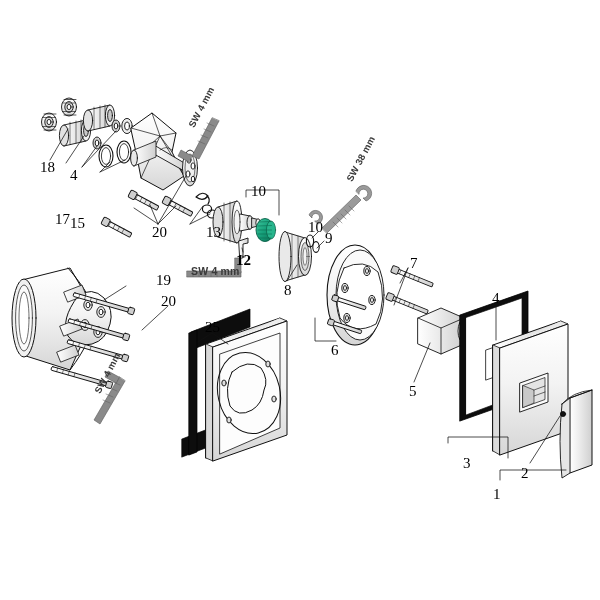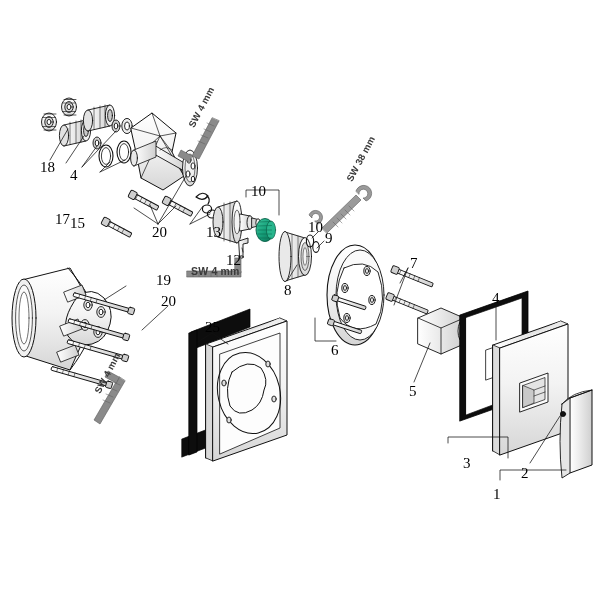--- a/index.html
+++ b/index.html
@@ -410,21 +410,21 @@
 <span class="lbl" style="left:521px;top:466px;">2</span>
 <span class="lbl" style="left:463px;top:456px;">3</span>
 <span class="lbl" style="left:492px;top:291px;">4</span>
 <span class="lbl" style="left:409px;top:384px;">5</span>
 <span class="lbl" style="left:331px;top:343px;">6</span>
 <span class="lbl" style="left:410px;top:256px;">7</span>
 <span class="lbl" style="left:284px;top:283px;">8</span>
 <span class="lbl" style="left:325px;top:231px;">9</span>
 <span class="lbl" style="left:308px;top:220px;font-family:Liberation Serif, serif;">10</span>
 <span class="lbl" style="left:251px;top:184px;">10</span>
-<span class="lbl" style="left:226px;top:253px;">12</span>
+<span class="lbl" style="left:236px;top:253px;font-weight:bold;">12</span>
 <span class="lbl" style="left:183px;top:225px;margin-left:23px;">13</span>
 <span class="lbl" style="left:152px;top:225px;">20</span>
 <span class="lbl" style="left:70px;top:173px;margin-top:43px;">15</span>
 <span class="lbl" style="left:70px;top:168px;">4</span>
 <span class="lbl" style="left:55px;top:164px;margin-top:48px;">17</span>
 <span class="lbl" style="left:40px;top:160px;">18</span>
 <span class="lbl" style="left:120px;top:273px;margin-left:36px;">19</span>
 <span class="lbl" style="left:161px;top:294px;">20</span>
 <span class="lbl" style="left:205px;top:320px;">25</span>
 

